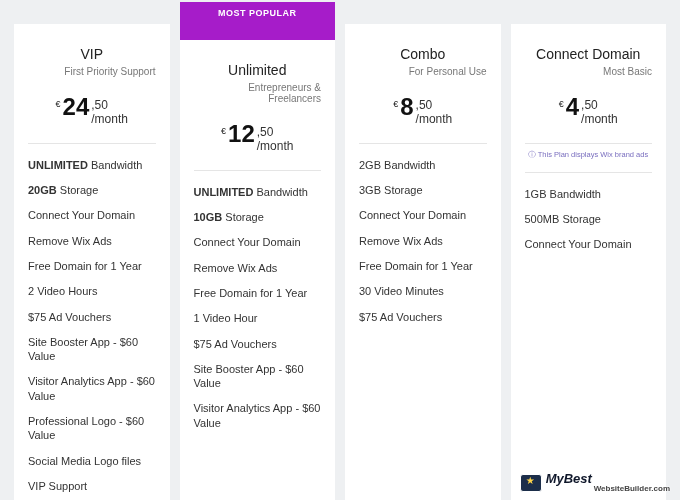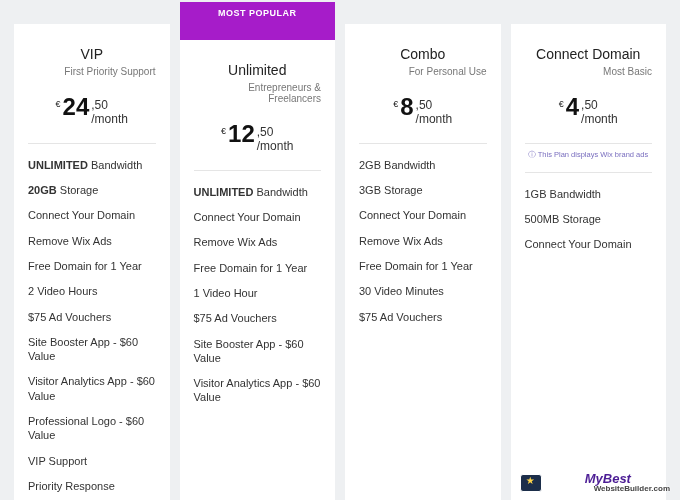--- a/index.html
+++ b/index.html
@@ -120,22 +120,21 @@
     border: 1px solid #fff;
     position: relative;
   }
   .wm-badge::after{
     content:"★"; color:#ffd54a; font-size:10px;
     position:absolute; top:0px; left:5px;
   }
   .wm-text { line-height: 0.9; text-shadow: 0 0 2px #fff, 0 0 2px #fff; }
   .wm-line1 {
     font-size: 13px; font-weight: 800; font-style: italic;
-    color: #4c1d95;
-    text-align: center;
+    color: #0f172a;
   }
   .wm-line2 {
     font-size: 8px; color: #444; font-weight: 600; padding-left: 48px;
   }
 </style>
 </head>
 <body>
 
 <div class="grid">
     <div class="col">
@@ -153,38 +152,40 @@
       <div class="feat"><span class="b">UNLIMITED</span><span> Bandwidth</span></div>
       <div class="feat"><span class="b">20GB</span><span> Storage</span></div>
       <div class="feat">Connect Your Domain</div>
       <div class="feat">Remove Wix Ads</div>
       <div class="feat">Free Domain for 1 Year</div>
       <div class="feat">2 Video Hours</div>
       <div class="feat">$75 Ad Vouchers</div>
       <div class="feat">Site Booster App - $60 Value</div>
       <div class="feat">Visitor Analytics App - $60 Value</div>
       <div class="feat">Professional Logo - $60 Value</div>
+      <div class="feat">Social Media Logo files</div>
       <div class="feat">VIP Support</div>
       <div class="feat">Priority Response</div>
     </div>
     <div class="col second">
       <div class="ribbon" style="background:#a61cc9">MOST POPULAR</div>
       <div class="inner">
         <div class="plan-name">Unlimited</div>
         <div class="plan-sub">Entrepreneurs &amp; Freelancers</div>
         <div class="price-row">
       <span class="currency">€</span>
       <span class="price-int">12</span>
       <span class="price-right">
         <span>,50</span>
         <span>/month</span>
       </span>
     </div>
         <hr class="div">
         <div class="feat"><span class="b">UNLIMITED</span><span> Bandwidth</span></div>
+        <div class="feat"><span class="b">10GB</span><span> Storage</span></div>
         <div class="feat">Connect Your Domain</div>
         <div class="feat">Remove Wix Ads</div>
         <div class="feat">Free Domain for 1 Year</div>
         <div class="feat">1 Video Hour</div>
         <div class="feat">$75 Ad Vouchers</div>
         <div class="feat">Site Booster App - $60 Value</div>
         <div class="feat">Visitor Analytics App - $60 Value</div>
       </div>
     </div>
     <div class="col">

